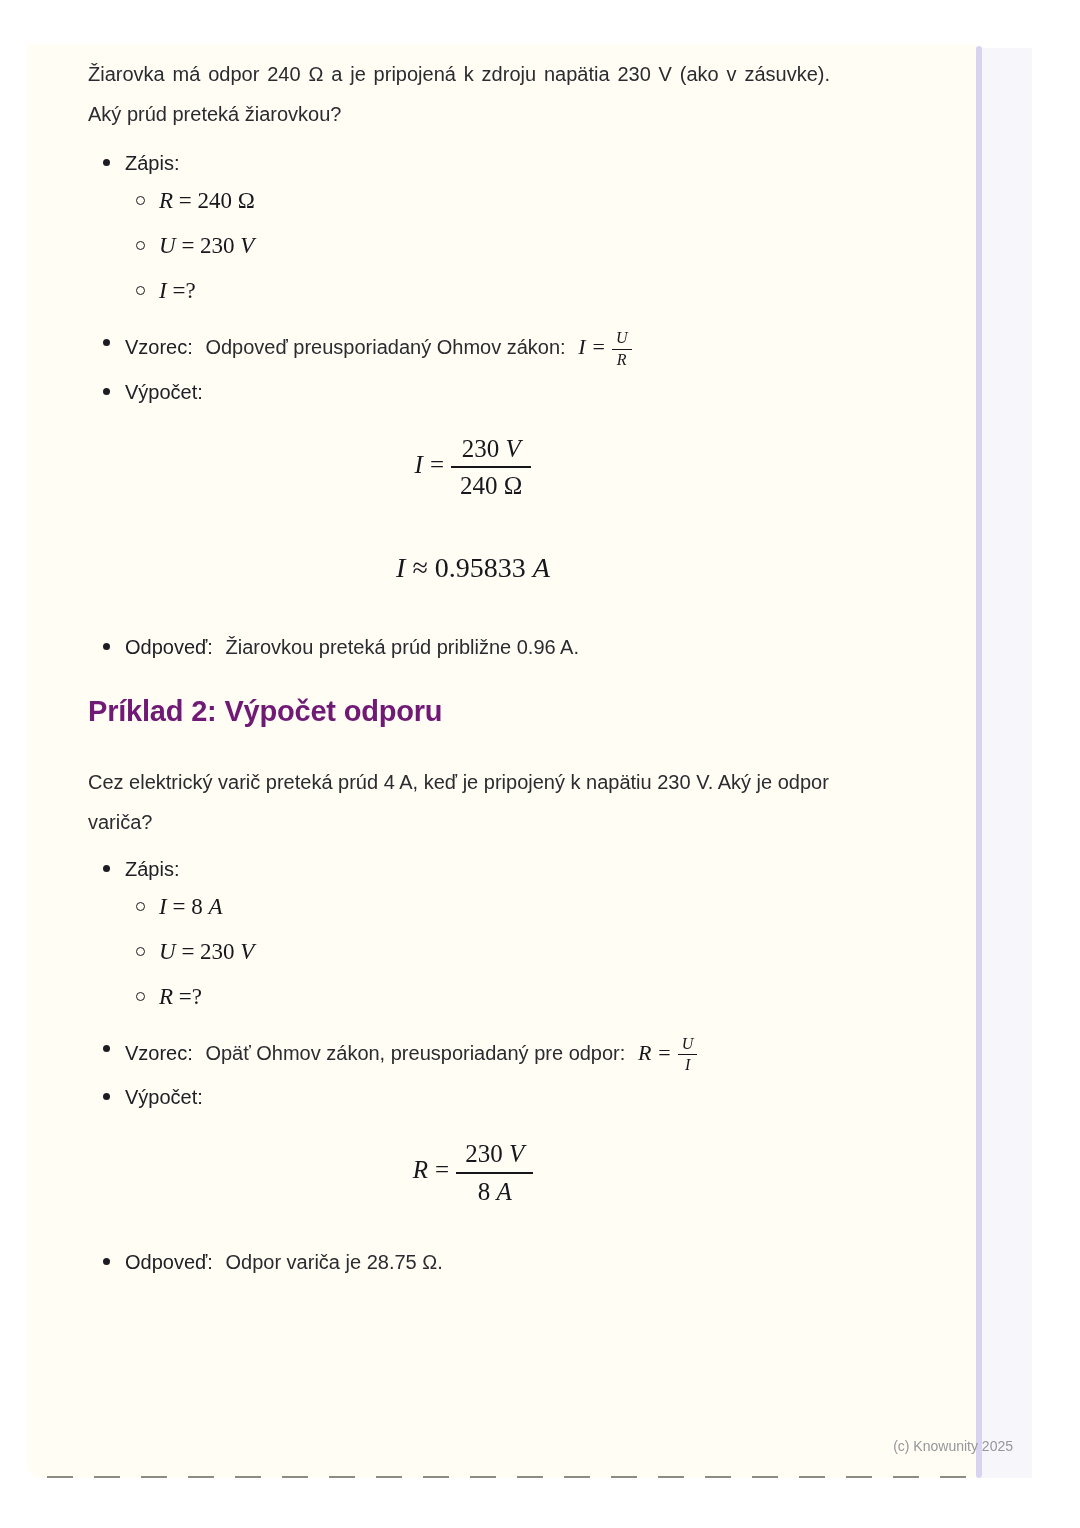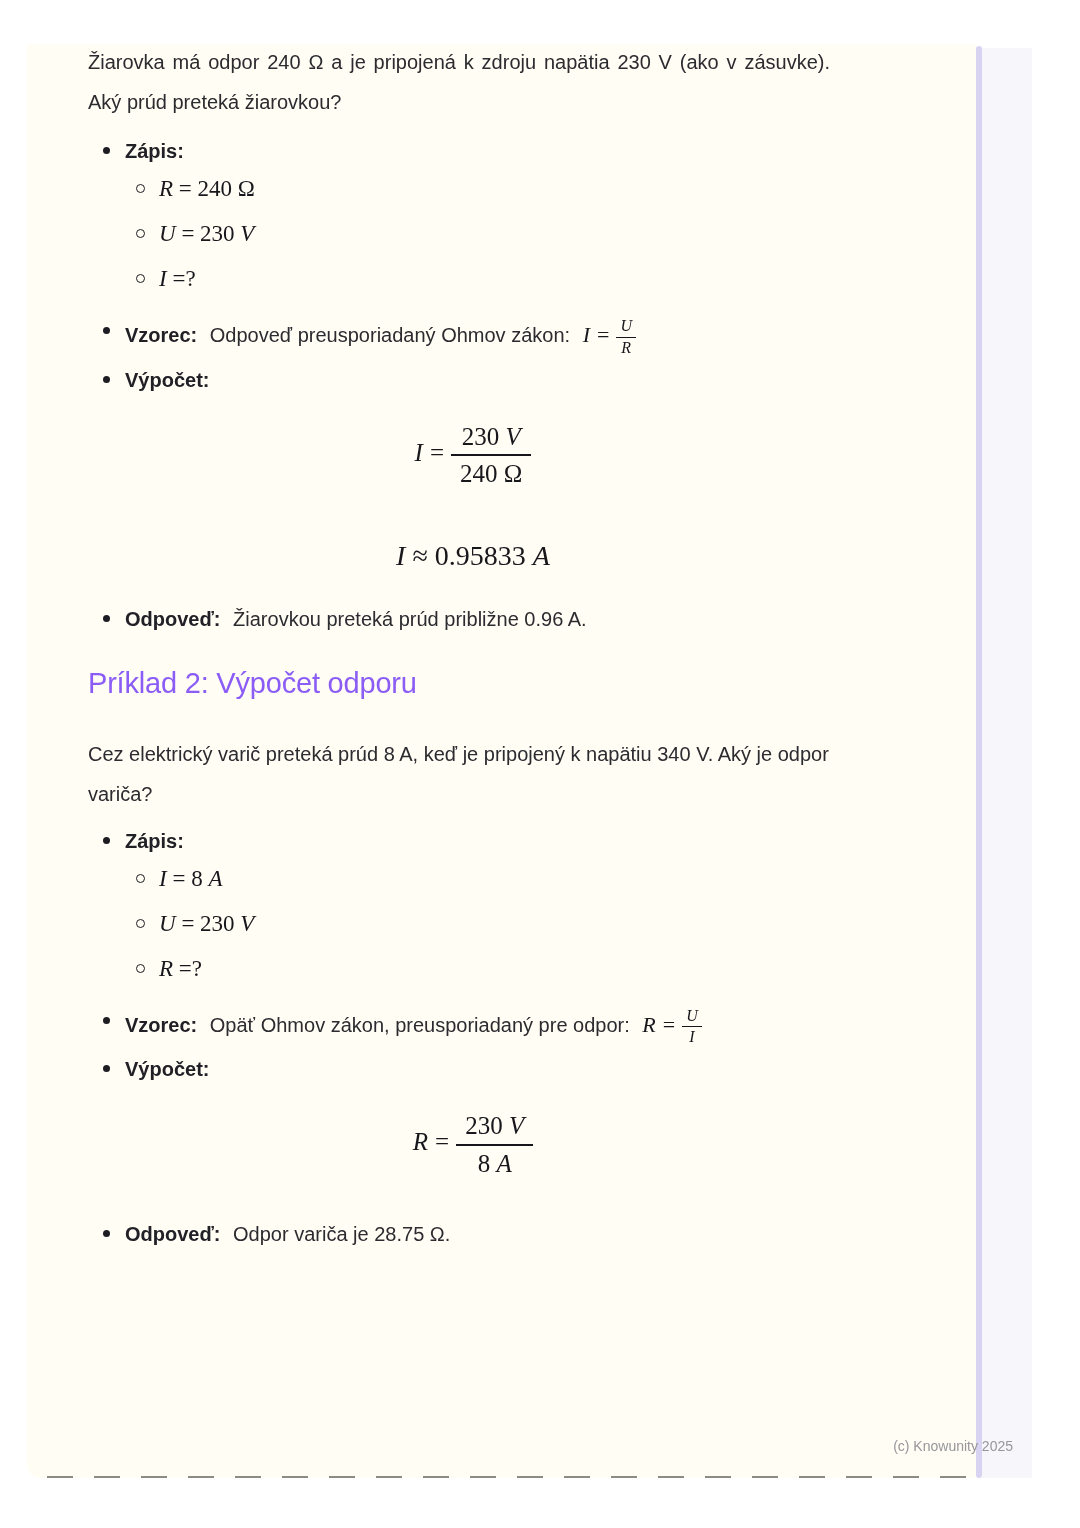--- a/index.html
+++ b/index.html
@@ -21,39 +21,39 @@
   }
   .divider{
     position:absolute;left:976px;top:46px;width:6px;height:1432px;
     background:#d8d3f1;border-radius:3px;
   }
   .strip{
     position:absolute;left:982px;top:48px;width:50px;height:1430px;
     background:#f7f6fa;
   }
   .content{
-    position:absolute;left:88px;top:28px;width:742px;
+    position:absolute;left:88px;top:40px;width:742px;
   }
   p{margin:0;}
   .para{font-size:20px;line-height:40px;}
   .p1{margin-top:14px;text-align:justify;}
   .p2{margin-top:34px;}
   
   .li1{position:relative;padding-left:37px;line-height:26px;font-size:20px;}
   .li1 .dot{
     position:absolute;left:15px;top:9px;width:7px;height:7px;border-radius:50%;
     background:#1c1c22;
   }
   .li2{position:relative;padding-left:71px;line-height:26px;margin-bottom:17px;}
   .li2:last-child{margin-bottom:0;}
   .li2 .circ{
     position:absolute;left:48px;top:8px;width:9px;height:9px;border-radius:50%;
     border:1.5px solid #1c1c22;box-sizing:border-box;background:transparent;
   }
-  .b{font-weight:bold;color:#202026;}
+  .b{font-weight:normal;color:#202026;}
   .t{margin-left:7px;}
   
   .m{font-family:Liberation Serif, serif;color:#17171c;}
   .mi{font-style:italic;}
   .m span:empty{display:none;}
   .giv{font-size:23px;}
   .zapis1{margin-top:16px;}
   .givgroup1{margin-top:12px;}
   .zapis2{margin-top:14px;}
   .givgroup2{margin-top:12px;}
@@ -65,25 +65,25 @@
   .frac .den{display:block;padding:4px 9px 0;}
   .frac.sm{font-size:16px;line-height:1.05;}
   .frac.sm .num{border-bottom-width:1.5px;padding:0 4px 2px;}
   .frac.sm .den{padding:2px 4px 0;}
   .vypocet{margin-top:10px;}
   .eq{text-align:center;padding-left:28px;}
   .deq,.req{font-size:25px;}
   .eq1{margin-top:30px;}
   .eq2{margin-top:52px;}
   .eqr .req{font-size:28px;}
-  .odp1{margin-top:34px;}
+  .odp1{margin-top:50px;}
   .odp2{margin-top:44px;}
   .hd{
-    margin:34px 0 0;font-size:29px;line-height:34px;font-weight:normal;
-    color:#8b5cf6;letter-spacing:-0.2px;
+    margin:34px 0 0;font-size:29px;line-height:34px;font-weight:bold;
+    color:#701a75;letter-spacing:-0.2px;
   }
   .footer{
     position:absolute;top:1438px;right:67px;
     font-size:14px;color:#96969c;z-index:5;
   }
 </style>
 </head>
 <body>
 
 <div class="sheet">
@@ -137,21 +137,21 @@
   </div>
 
   <div class="li1 odp1">
     <span class="dot"></span>
     <span class="b">Odpoveď:</span>
     <span class="t">Žiarovkou preteká prúd približne 0.96 A.</span>
   </div>
 
   <h2 class="hd">Príklad 2: Výpočet odporu</h2>
 
-  <p class="para p2">Cez elektrický varič preteká prúd 8 A, keď je pripojený k napätiu 340 V. Aký je odpor variča?</p>
+  <p class="para p2">Cez elektrický varič preteká prúd 4 A, keď je pripojený k napätiu 230 V. Aký je odpor variča?</p>
 
   <div class="li1 zapis2">
     <span class="dot"></span>
     <span class="b">Zápis:</span>
   </div>
 
   <div class="givgroup2">
     <div class="li2">
       <span class="circ"></span>
       <span class="m giv"><span class="mi">I</span><span> = 8 </span><span class="mi">A</span></span>

